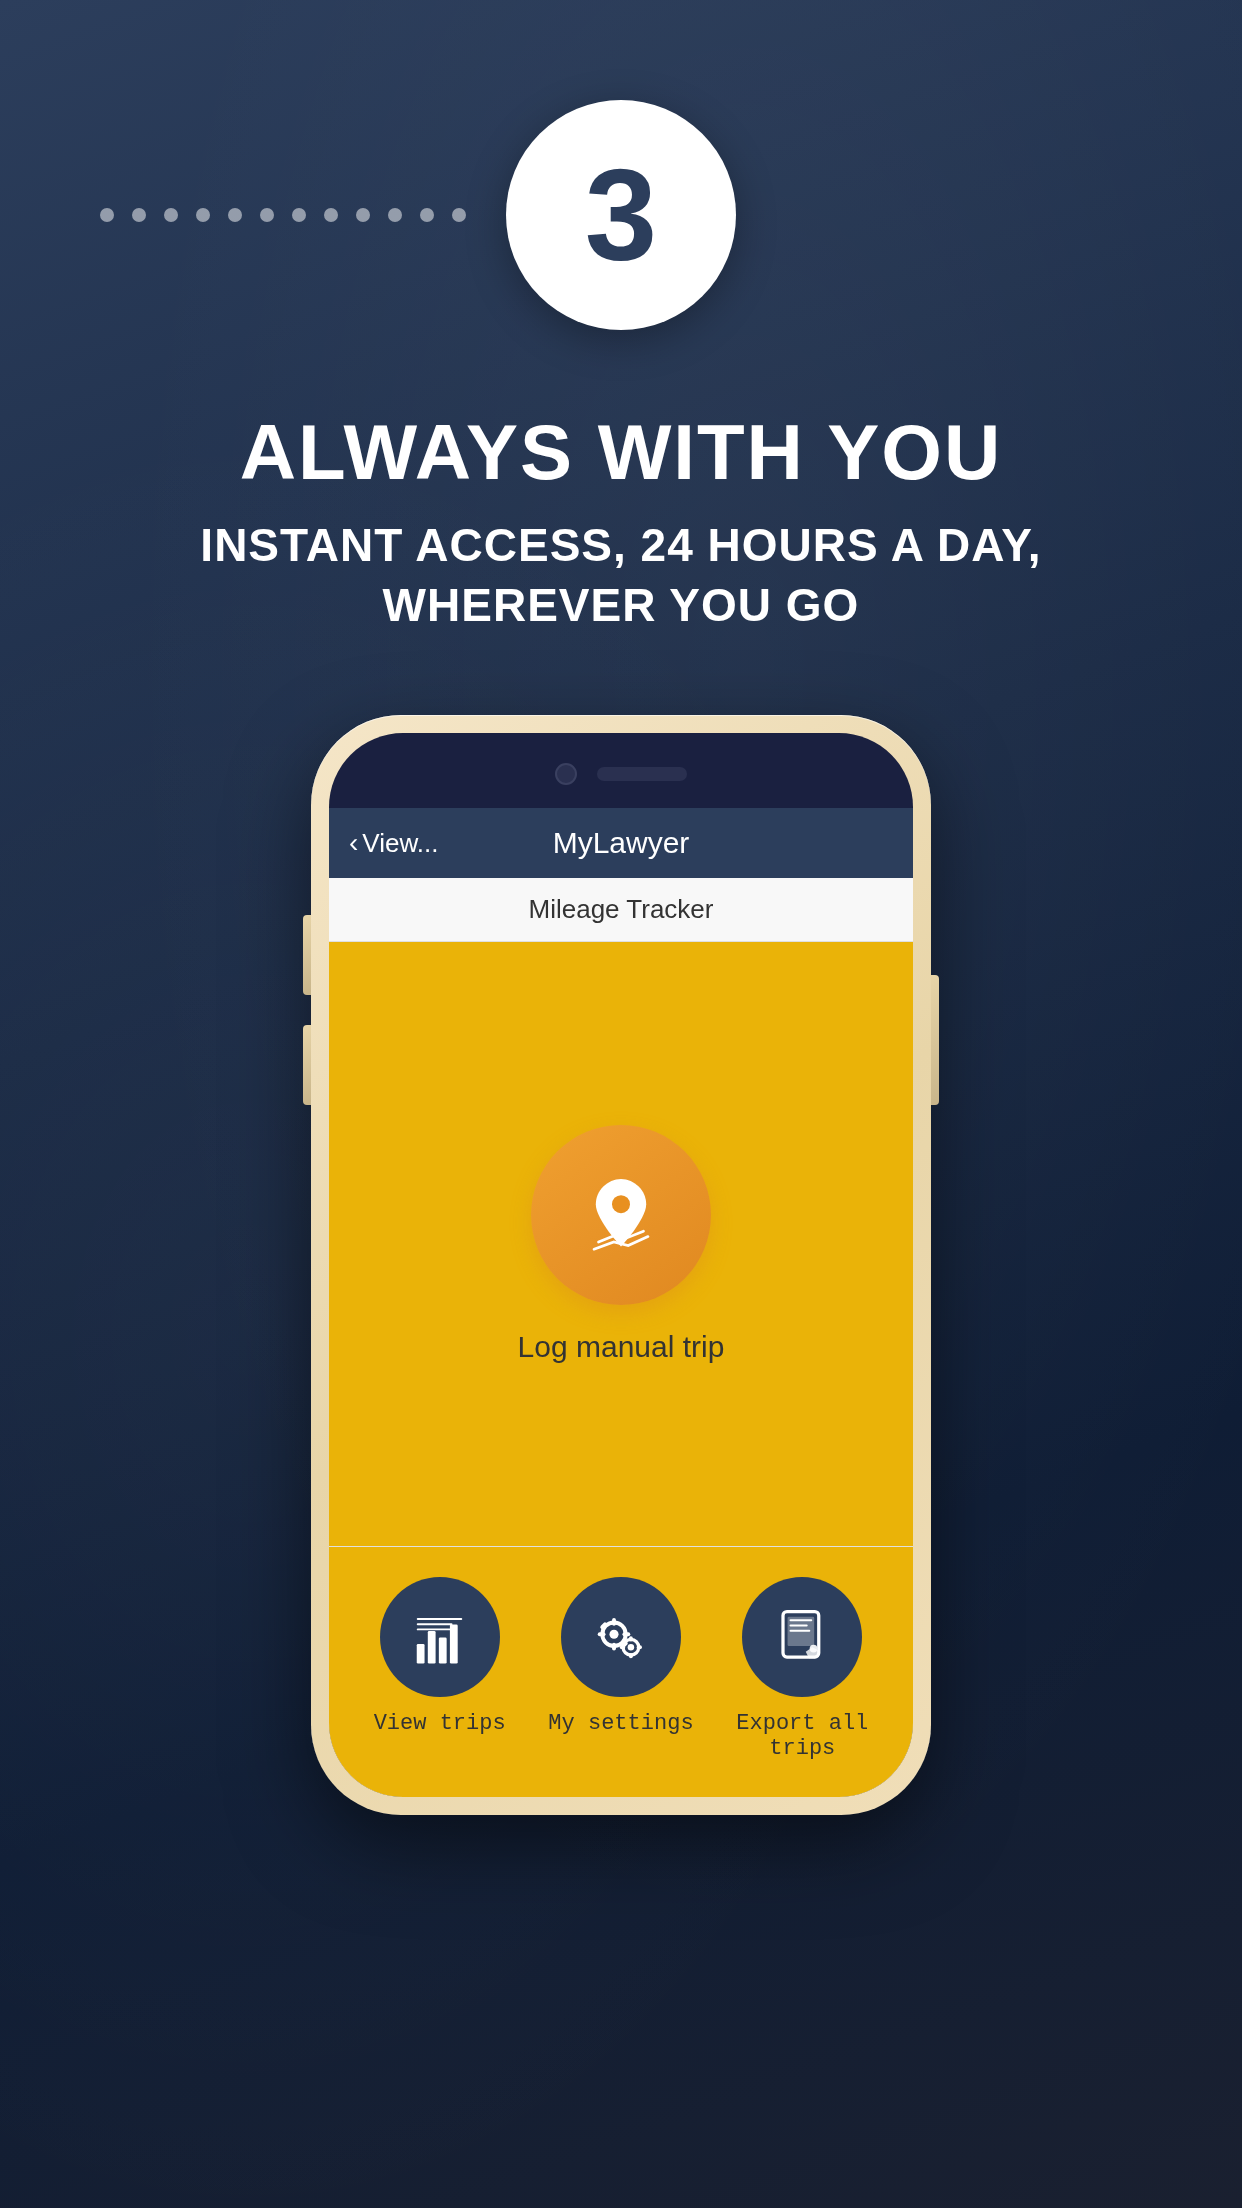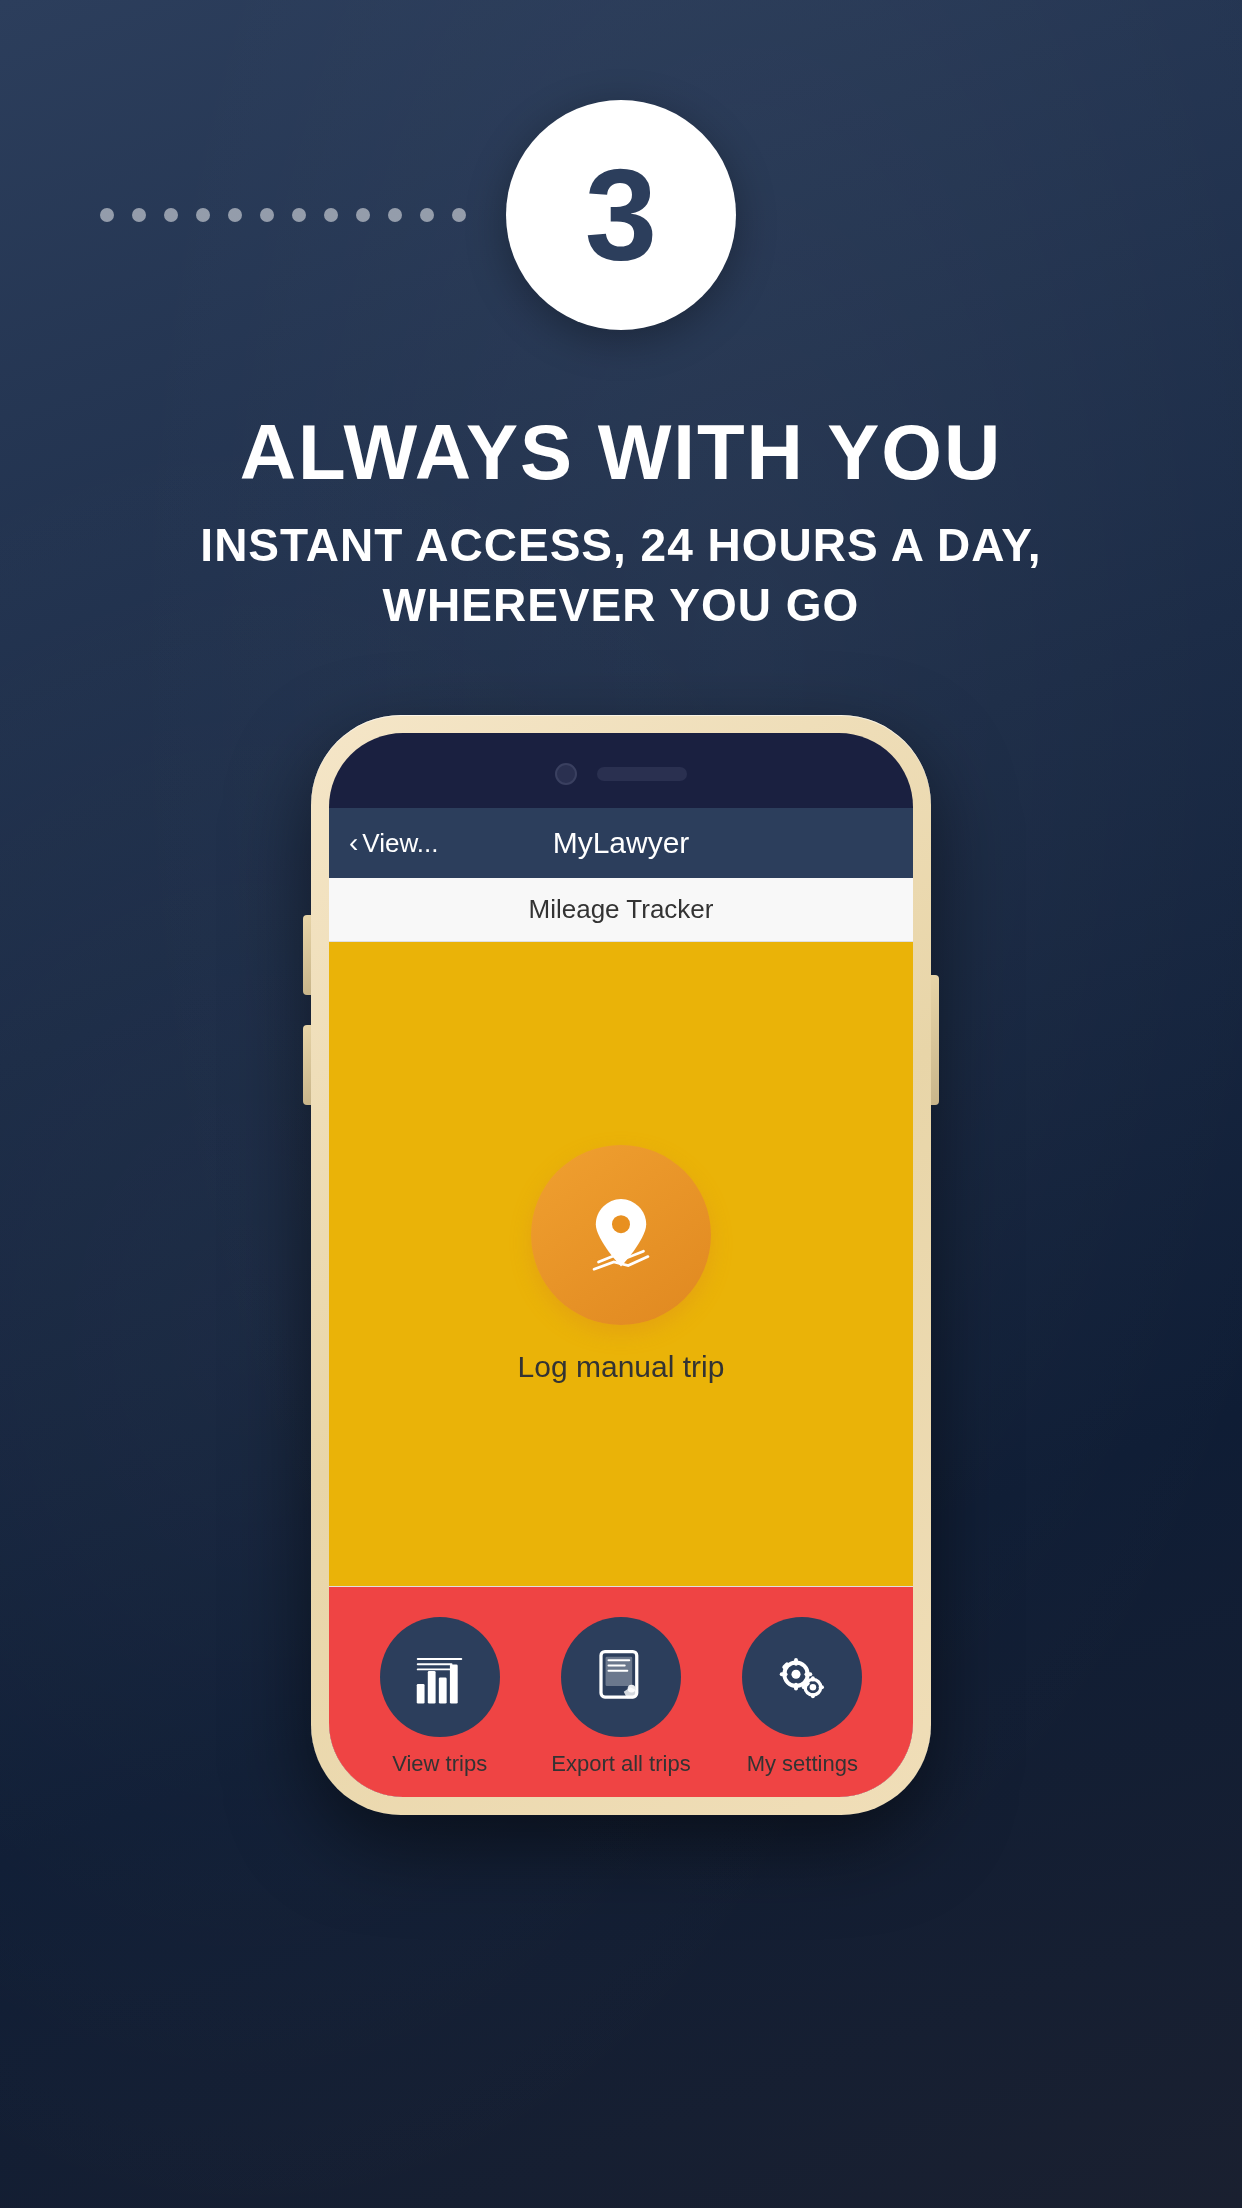--- a/index.html
+++ b/index.html
@@ -235,25 +235,26 @@
       margin-bottom: 25px;
     }
 
     .action-label {
       font-size: 30px;
       color: #333;
     }
 
     
     .bottom-grid {
-      background: #ef4444;
+      background: #eab308;
       display: flex;
       justify-content: space-around;
-      padding: 30px 20px 20px;
+      padding: 30px 20px 36px;
       flex-shrink: 0;
+      font-family: Liberation Mono, monospace;
     }
 
     .grid-item {
       display: flex;
       flex-direction: column;
       align-items: center;
       gap: 14px;
       width: 30%;
     }
 
@@ -390,38 +391,20 @@
                 <rect x="32" y="40" width="12" height="50" rx="2"></rect>
                 <rect x="49" y="50" width="12" height="40" rx="2"></rect>
                 <rect x="66" y="30" width="12" height="60" rx="2"></rect>
 
                 <rect x="15" y="20" width="70" height="3" rx="1.5"></rect>
                 <rect x="15" y="28" width="55" height="3" rx="1.5"></rect>
                 <rect x="15" y="36" width="60" height="3" rx="1.5"></rect>
               </svg>
             </div>
             <span class="grid-label">View trips</span>
-          </div>
-
-          <div class="grid-item">
-            <div class="grid-icon-circle">
-              <svg width="65" height="65" viewBox="0 0 100 100">
-
-                <rect x="20" y="10" width="55" height="70" rx="6" stroke="white" stroke-width="5" fill="none"></rect>
-                <rect x="27" y="18" width="41" height="45" rx="2" fill="white" opacity="0.3"></rect>
-
-                <rect x="30" y="22" width="35" height="3" rx="1.5"></rect>
-                <rect x="30" y="30" width="28" height="3" rx="1.5"></rect>
-                <rect x="30" y="38" width="32" height="3" rx="1.5"></rect>
-
-                <path d="M55 72 L65 65 L75 70 L70 82 L60 82 Z" fill="white" opacity="0.8"></path>
-                <circle cx="67" cy="67" r="6" fill="white" opacity="0.9"></circle>
-              </svg>
-            </div>
-            <span class="grid-label">Export all trips</span>
           </div>
 
           <div class="grid-item">
             <div class="grid-icon-circle">
               <svg width="65" height="65" viewBox="0 0 100 100">
 
                 <circle cx="40" cy="45" r="18" stroke="white" stroke-width="6" fill="none"></circle>
                 <circle cx="40" cy="45" r="7" fill="white"></circle>
                 <rect x="37" y="20" width="6" height="12" rx="3" fill="white"></rect>
                 <rect x="37" y="58" width="6" height="12" rx="3" fill="white"></rect>
@@ -433,17 +416,35 @@
                 <circle cx="66" cy="65" r="12" stroke="white" stroke-width="5" fill="none"></circle>
                 <circle cx="66" cy="65" r="5" fill="white"></circle>
                 <rect x="63" y="48" width="6" height="8" rx="3" fill="white"></rect>
                 <rect x="63" y="74" width="6" height="8" rx="3" fill="white"></rect>
                 <rect x="49" y="62" width="8" height="6" rx="3" fill="white"></rect>
                 <rect x="75" y="62" width="8" height="6" rx="3" fill="white"></rect>
               </svg>
             </div>
             <span class="grid-label">My settings</span>
           </div>
+
+          <div class="grid-item">
+            <div class="grid-icon-circle">
+              <svg width="65" height="65" viewBox="0 0 100 100">
+
+                <rect x="20" y="10" width="55" height="70" rx="6" stroke="white" stroke-width="5" fill="none"></rect>
+                <rect x="27" y="18" width="41" height="45" rx="2" fill="white" opacity="0.3"></rect>
+
+                <rect x="30" y="22" width="35" height="3" rx="1.5"></rect>
+                <rect x="30" y="30" width="28" height="3" rx="1.5"></rect>
+                <rect x="30" y="38" width="32" height="3" rx="1.5"></rect>
+
+                <path d="M55 72 L65 65 L75 70 L70 82 L60 82 Z" fill="white" opacity="0.8"></path>
+                <circle cx="67" cy="67" r="6" fill="white" opacity="0.9"></circle>
+              </svg>
+            </div>
+            <span class="grid-label">Export all trips</span>
+          </div>
         </div>
       </div>
     </div>
   </div>
 </div>
 
 </body></html>

